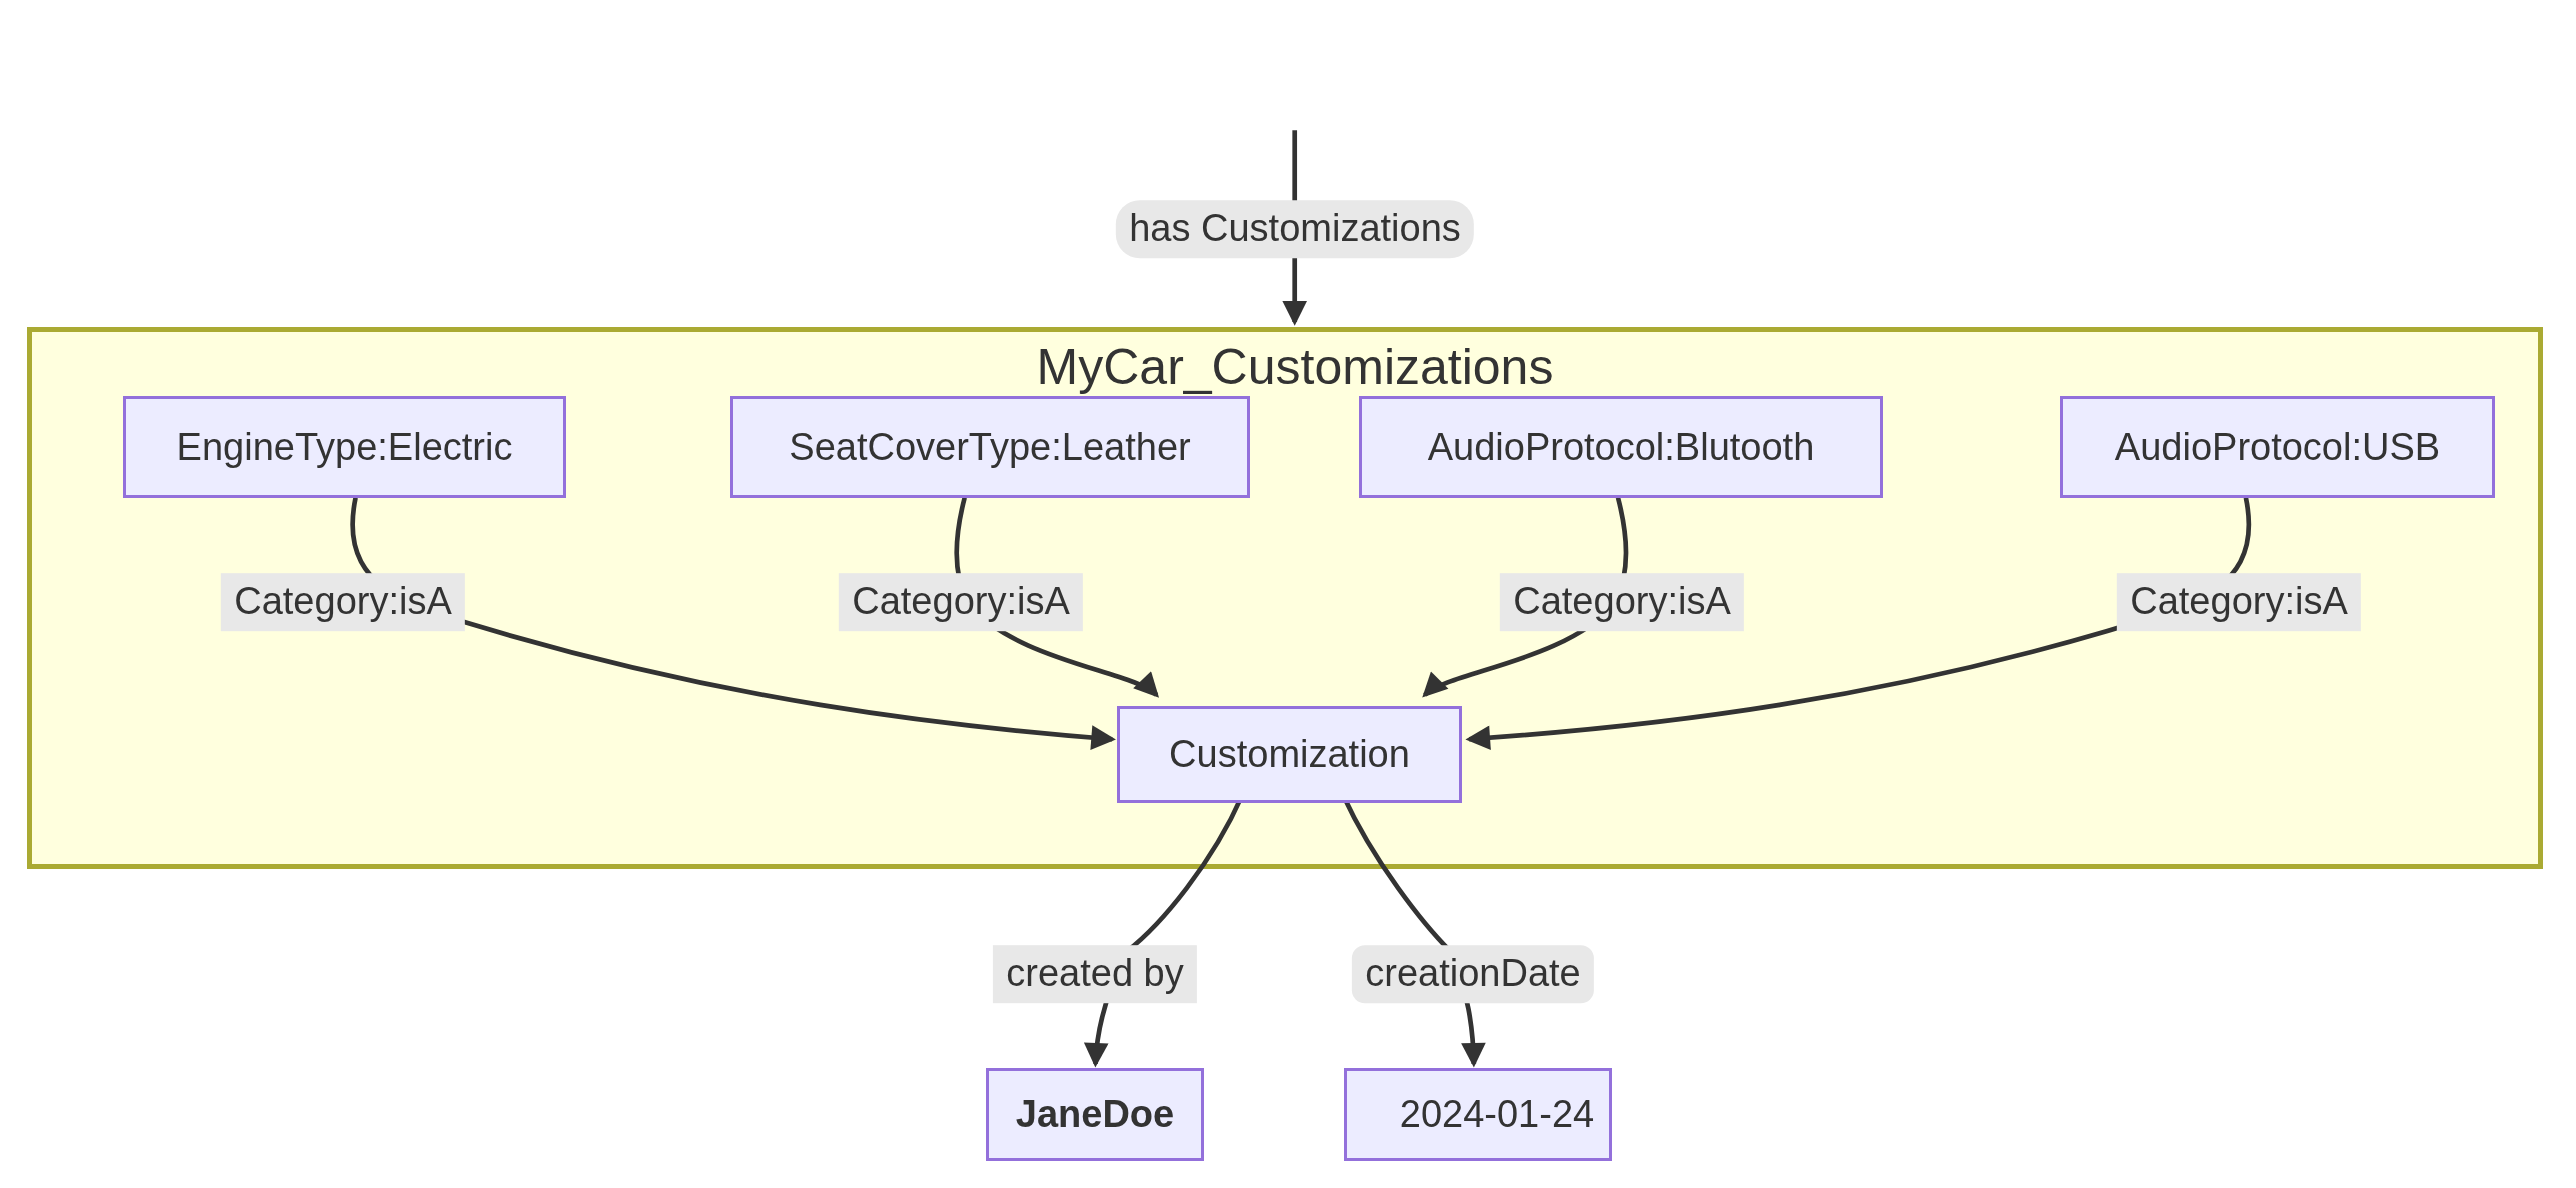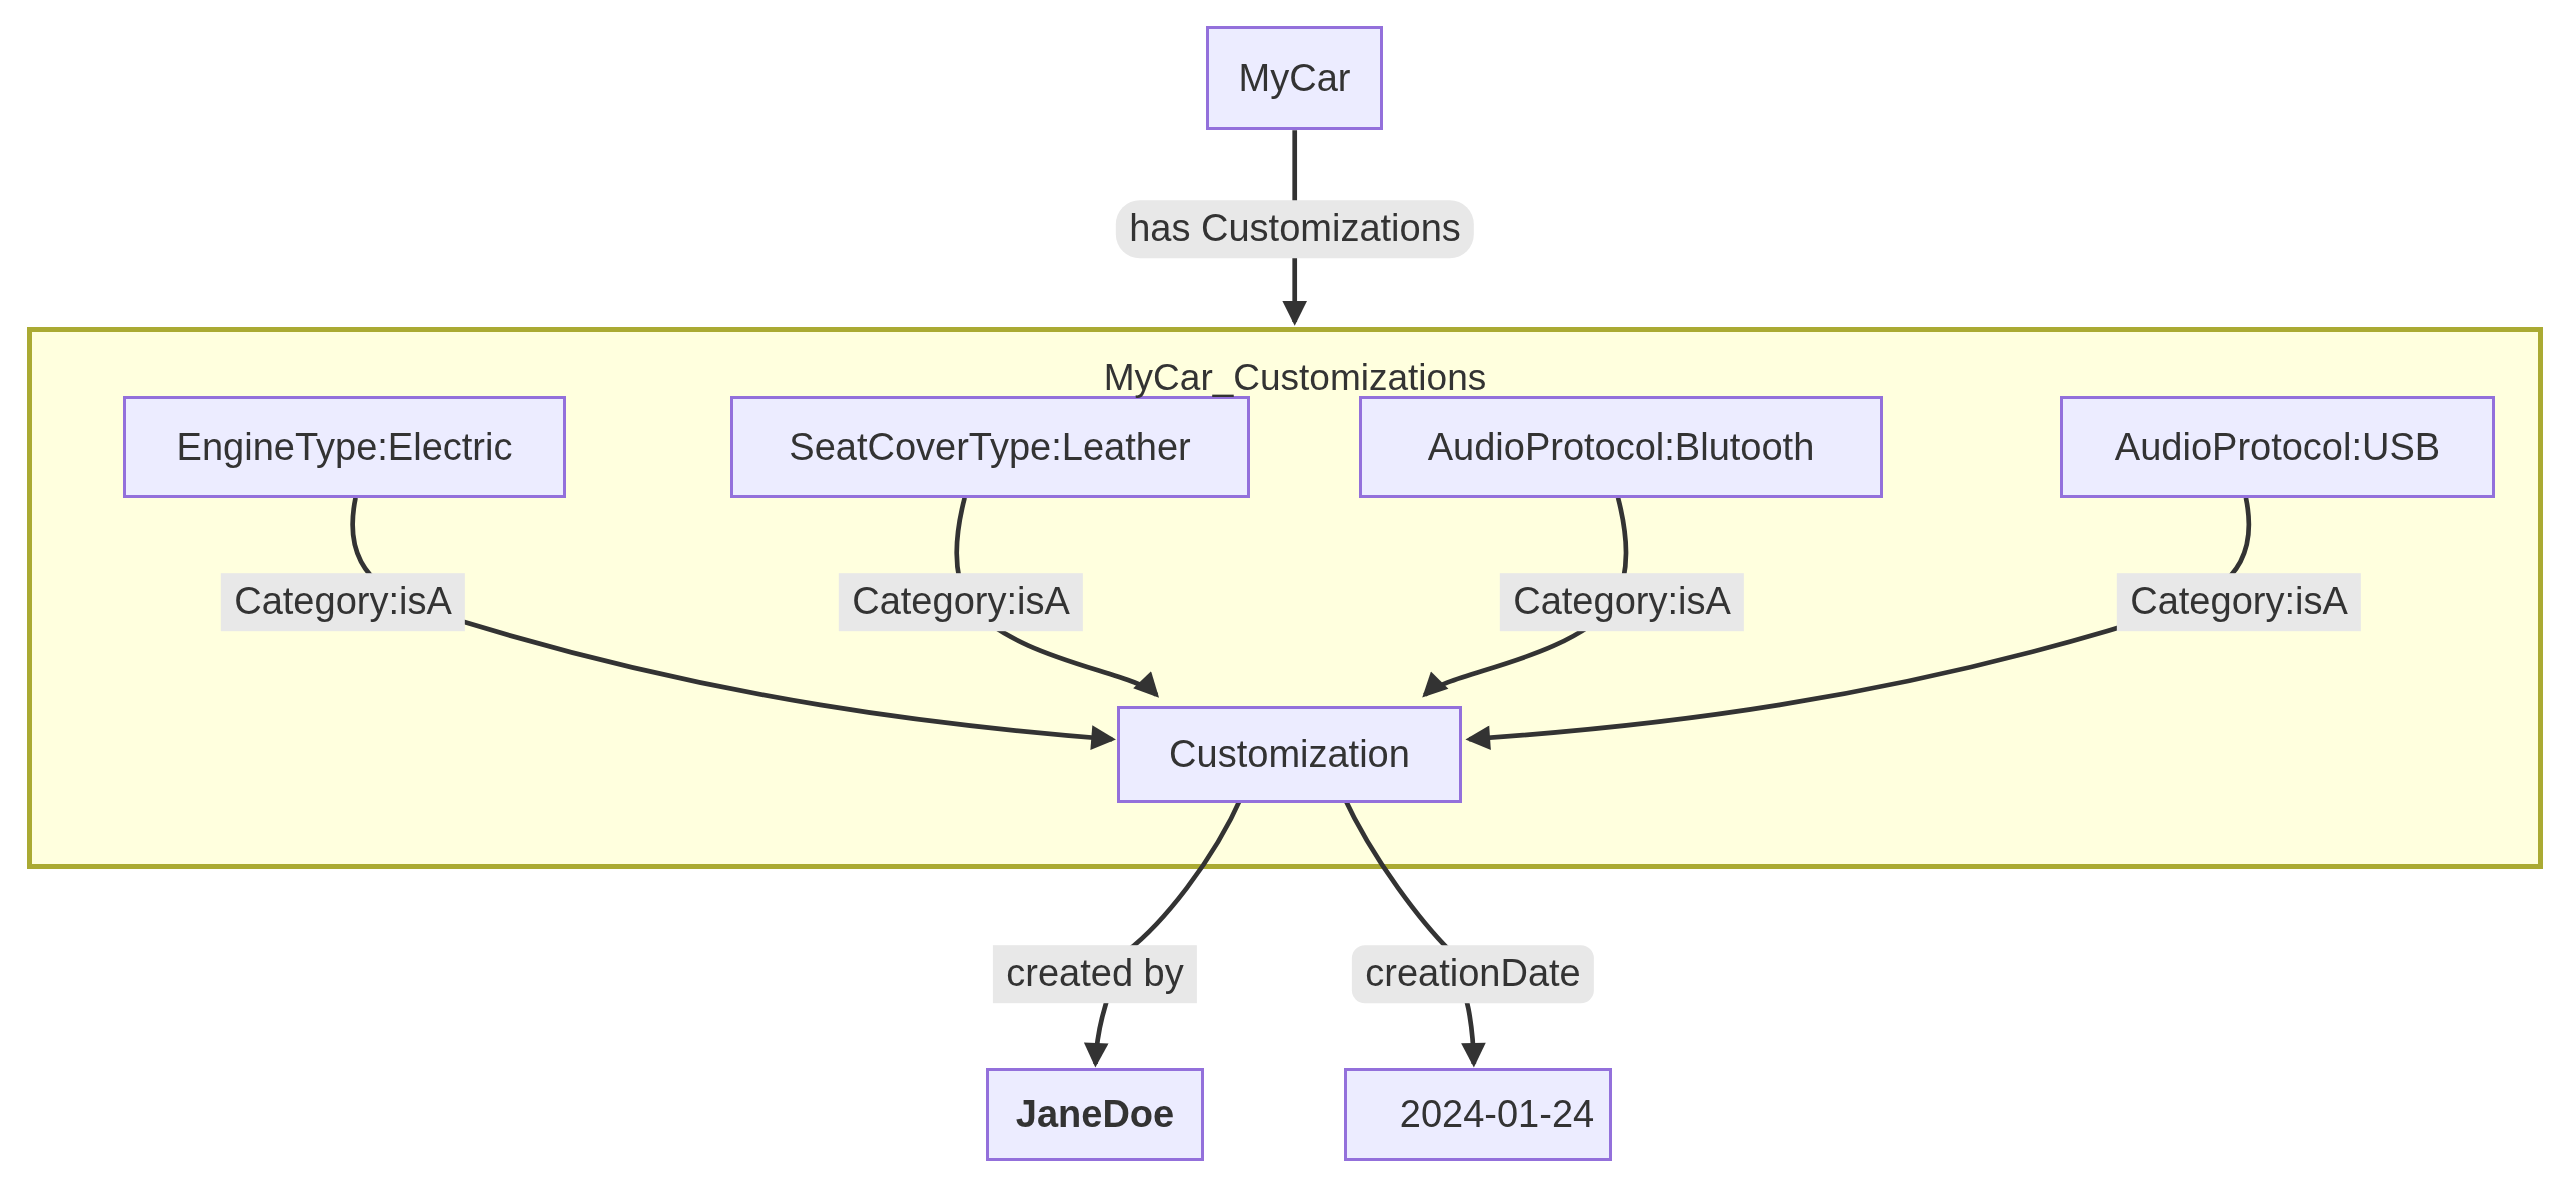--- a/index.html
+++ b/index.html
@@ -34,23 +34,23 @@
     top: 327px;
     width: 2516px;
     height: 542px;
     background: var(--cluster-fill);
     border: 5.4px solid var(--cluster-border);
     z-index: 0;
   }
   .cluster-title {
     position: absolute;
     left: 1295px;
-    top: 357px;
+    top: 339px;
     transform: translateX(-50%);
-    font-size: 37px;
+    font-size: 50px;
     line-height: 1.15;
     white-space: nowrap;
     z-index: 3;
   }
   
   svg.edges {
     position: absolute;
     left: 0;
     top: 0;
     z-index: 1;
@@ -117,21 +117,20 @@
     <path class="edge" d="M530,742 C515,815 535,868 625,906 C1060,1048 1440,1085 1658,1102" marker-end="url(#arrow)"></path>
     <path class="edge" d="M1438,742 C1423,800 1420,852 1442,900 C1520,988 1690,1000 1724,1036" marker-end="url(#arrow)"></path>
     <path class="edge" d="M2412,742 C2427,800 2430,852 2408,900 C2330,988 2160,1000 2124,1036" marker-end="url(#arrow)"></path>
     <path class="edge" d="M3348,742 C3363,815 3343,868 3253,906 C2820,1048 2440,1085 2190,1102" marker-end="url(#arrow)"></path>
     <path class="edge" d="M1852,1185 C1808,1285 1732,1378 1680,1418 C1650,1478 1635,1530 1633,1586" marker-end="url(#arrow)"></path>
     <path class="edge" d="M2002,1185 C2048,1285 2122,1378 2162,1418 C2188,1478 2196,1530 2197,1586" marker-end="url(#arrow)"></path>
   </svg>
 
   <div class="cluster-title">MyCar_Customizations</div>
 
-  <div class="node node-mycar">MyCar</div>
   <div class="node node-engine">EngineType:Electric</div>
   <div class="node node-seat">SeatCoverType:Leather</div>
   <div class="node node-audio-bt">AudioProtocol:Blutooth</div>
   <div class="node node-audio-usb">AudioProtocol:USB</div>
   <div class="node node-customization">Customization</div>
   <div class="node node-janedoe">JaneDoe</div>
   <div class="node node-date">2024-01-24</div>
 
   <div class="edge-label lbl-has">has Customizations</div>
   <div class="edge-label lbl-isa1">Category:isA</div>

